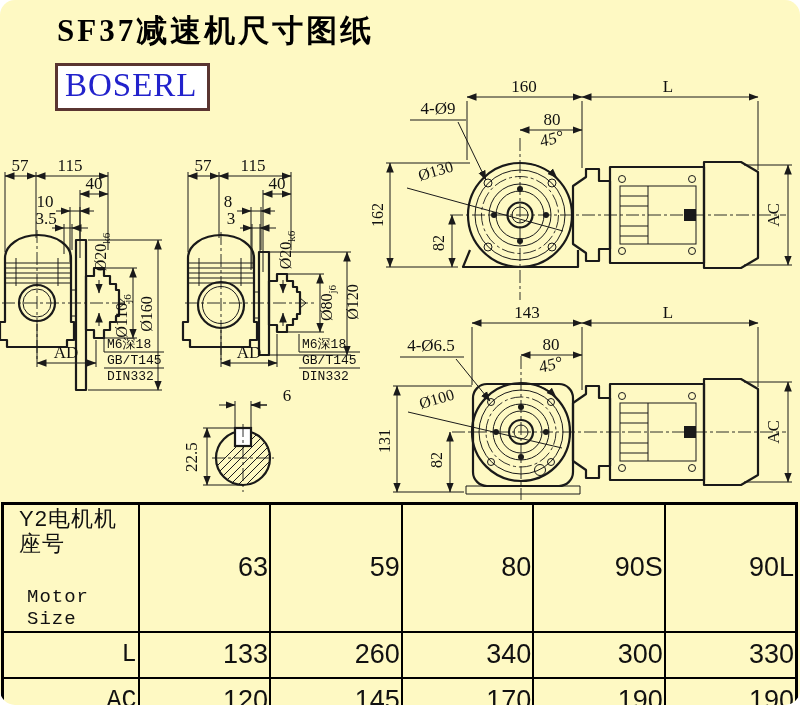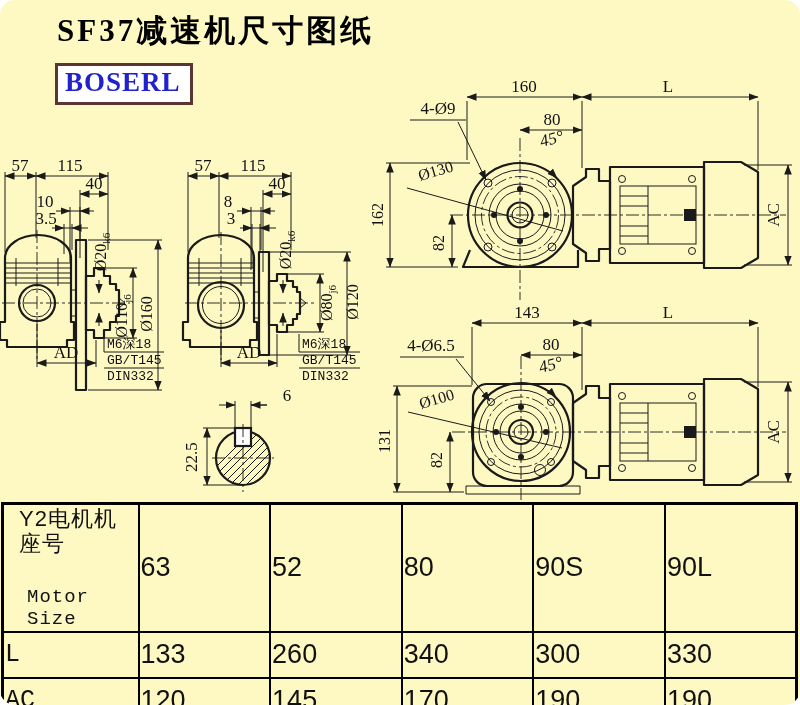--- a/index.html
+++ b/index.html
@@ -2,37 +2,37 @@
 <html><head>
 <meta charset="utf-8">
 <style>
   html,body{margin:0;padding:0;background:#fff;}
   .page{position:relative;width:800px;height:705px;background:#fef9c3;overflow:hidden;
         font-family:"Liberation Sans",sans-serif;color:#111;border-radius:15px;}
   .title{position:absolute;left:57px;top:10px;margin:0;font-size:31px;font-weight:bold;
          letter-spacing:3px;color:#000;font-family:"Liberation Serif",serif;}
   .logo{position:absolute;left:55px;top:63px;border:3px solid #5a3531;background:#fff;
         padding:1px 9px 4px 7px;}
-  .logo span{font-family:"Liberation Serif",serif;font-size:27px;font-weight:700;
+  .logo span{font-family:"Liberation Serif",serif;font-size:33px;font-weight:400;
         color:#2222cc;letter-spacing:1px;}
   svg{position:absolute;left:0;top:0;}
   svg .tk{stroke:#1a1a1a;stroke-width:2.2;fill:none;stroke-linejoin:round;}
   svg .tn{stroke:#1a1a1a;stroke-width:1;fill:none;}
   svg .cl{stroke:#1a1a1a;stroke-width:.9;fill:none;stroke-dasharray:13 3 3 3;}
   svg .dm{stroke:#1a1a1a;stroke-width:1;fill:none;marker-start:url(#ar);marker-end:url(#ar);}
   svg .de{stroke:#1a1a1a;stroke-width:1;fill:none;marker-end:url(#ar);}
   svg text{fill:#111;}
   svg .d{font-family:"Liberation Serif",serif;font-size:17px;}
   svg .ds{font-family:"Liberation Serif",serif;font-size:16px;}
   svg .sub{font-size:11px;}
   svg .n{font-family:"Liberation Mono",monospace;font-size:13px;}
   svg .it{font-style:italic;}
   table{position:absolute;left:1px;top:502px;width:797px;border-collapse:collapse;
         table-layout:fixed;border:3px solid #000;}
-  td{border:2px solid #000;text-align:left;vertical-align:middle;color:#111;}
+  td{border:2px solid #000;text-align:right;vertical-align:middle;color:#111;}
   tr.hdr{height:60px;} tr.row{height:46px;}
   td.num{font-size:27px;font-family:"Liberation Sans",sans-serif;}
   td.lab{font-size:25px;font-family:"Liberation Mono",monospace;}
   td.hc{text-align:left;padding:1px 0 1px 15px;}
   .zh{font-size:22px;letter-spacing:1px;line-height:1.15;}
   .en{font-family:"Liberation Mono",monospace;font-size:19px;padding-left:8px;letter-spacing:1px;margin-top:29px;}
 </style>
 </head>
 <body>
 
@@ -297,21 +297,21 @@
         <col>
         <col>
       </colgroup>
     <tbody>
         <tr class="hdr">
       <td class="hc">
         <div class="zh">Y2电机机座号</div>
         <div class="en">Motor Size</div>
       </td>
       <td class="num">63</td>
-      <td class="num">52</td>
+      <td class="num">59</td>
       <td class="num">80</td>
       <td class="num">90S</td>
       <td class="num">90L</td>
     </tr>
     <tr class="row">
       <td class="lab">L</td>
       <td class="num">133</td>
       <td class="num">260</td>
       <td class="num">340</td>
       <td class="num">300</td>

